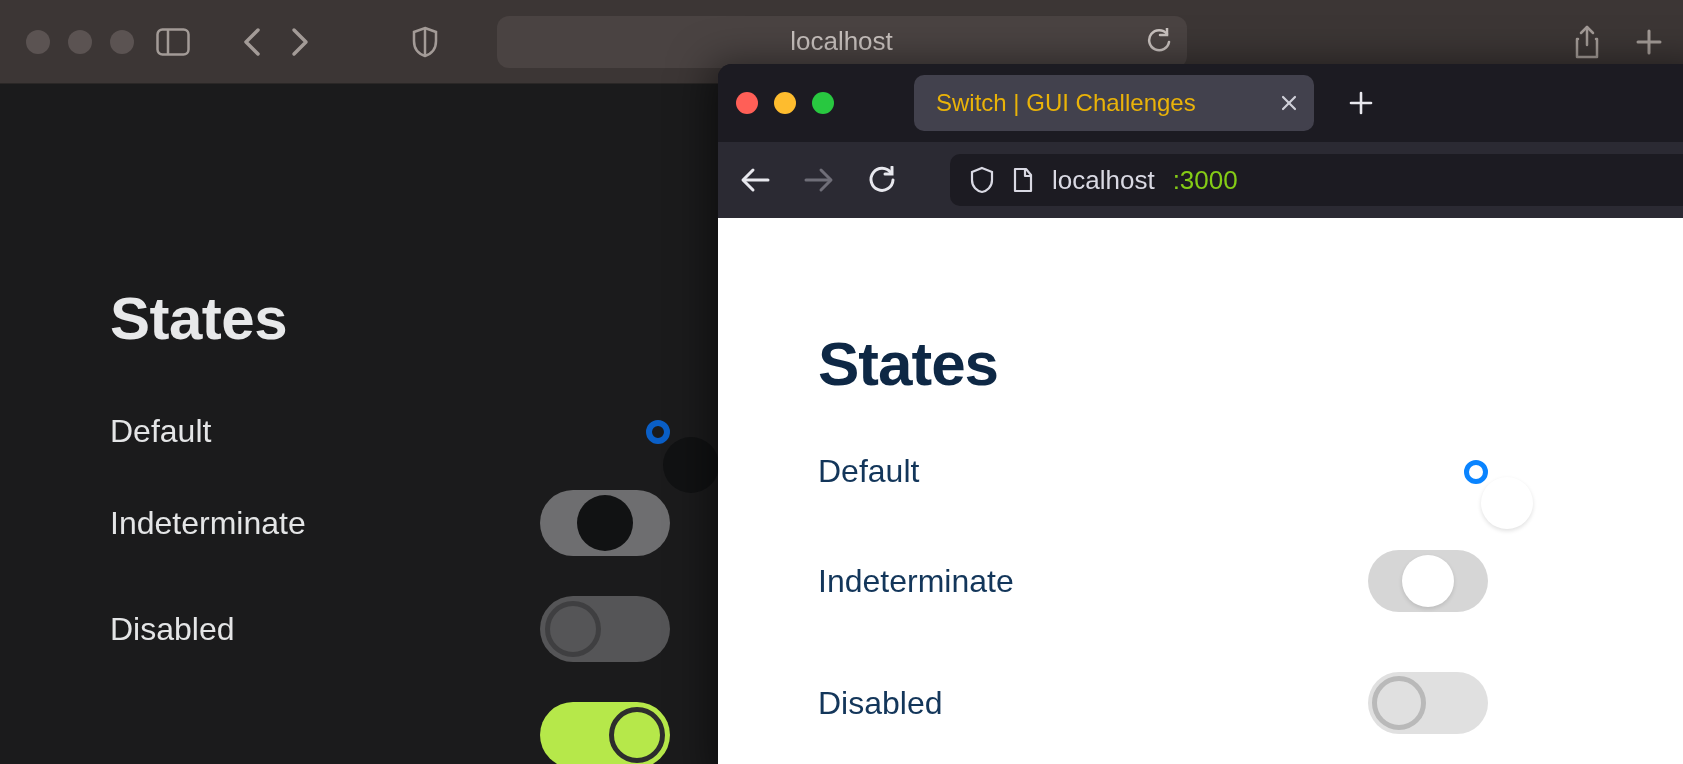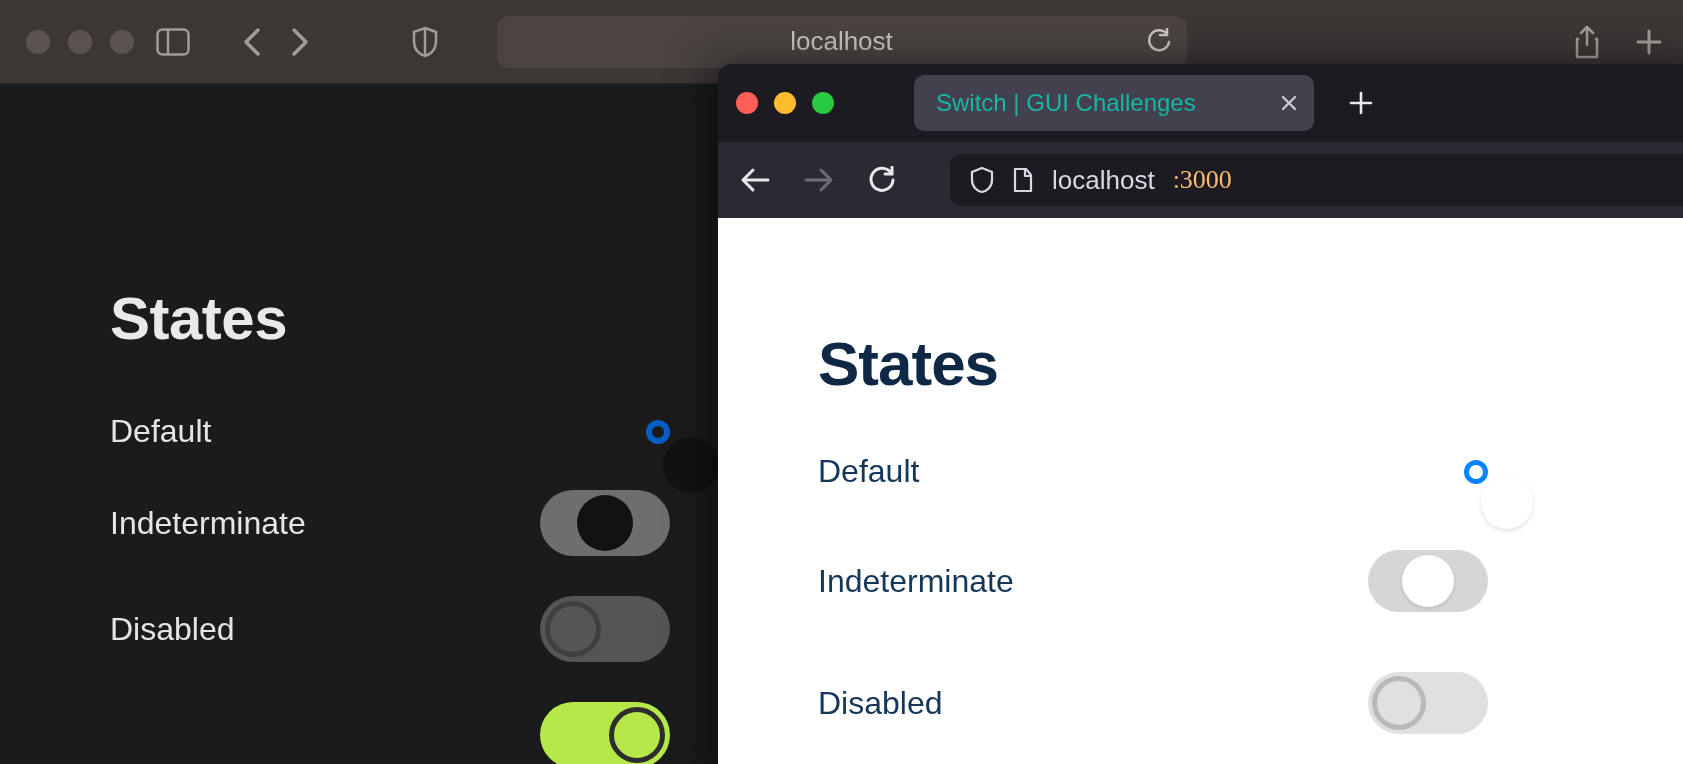--- a/index.html
+++ b/index.html
@@ -110,21 +110,21 @@
   .ff-traffic .r { background:#ff5f57; }
   .ff-traffic .y { background:#febc2e; }
   .ff-traffic .g { background:#28c840; }
   .ff-tab {
     background:#42414d;
     height:56px;
     border-radius:10px;
     display:flex;
     align-items:center;
     padding:0 56px 0 22px;
-    color:#14b8a6;
+    color:#eab308;
     font-size:24px;
     position:relative;
     min-width:400px;
   }
   .ff-tab .close { position:absolute; right:16px; color:#cfcfd8; font-size:22px; }
   .ff-newtab { color:#cfcfd8; font-size:34px; margin-left:14px; }
   .ff-toolbar {
     height:76px;
     background:#2b2a33;
     display:flex;
@@ -140,21 +140,21 @@
     background:#1c1b22;
     border-radius:10px;
     display:flex;
     align-items:center;
     gap:18px;
     padding:0 20px;
     color:#d9d9e3;
     font-size:26px;
     margin-left:20px;
   }
-  .ff-url .dim-part { color:#fdba74;font-family:Liberation Serif, serif; }
+  .ff-url .dim-part { color:#84cc16; }
   .ff-content {
     background:#ffffff;
     height: calc(100% - 154px);
     padding: 110px 0 0 100px;
     color:#0c2340;
   }
   .ff-content h2 {
     font-size:62px;
     font-weight:800;
     letter-spacing:-1px;

